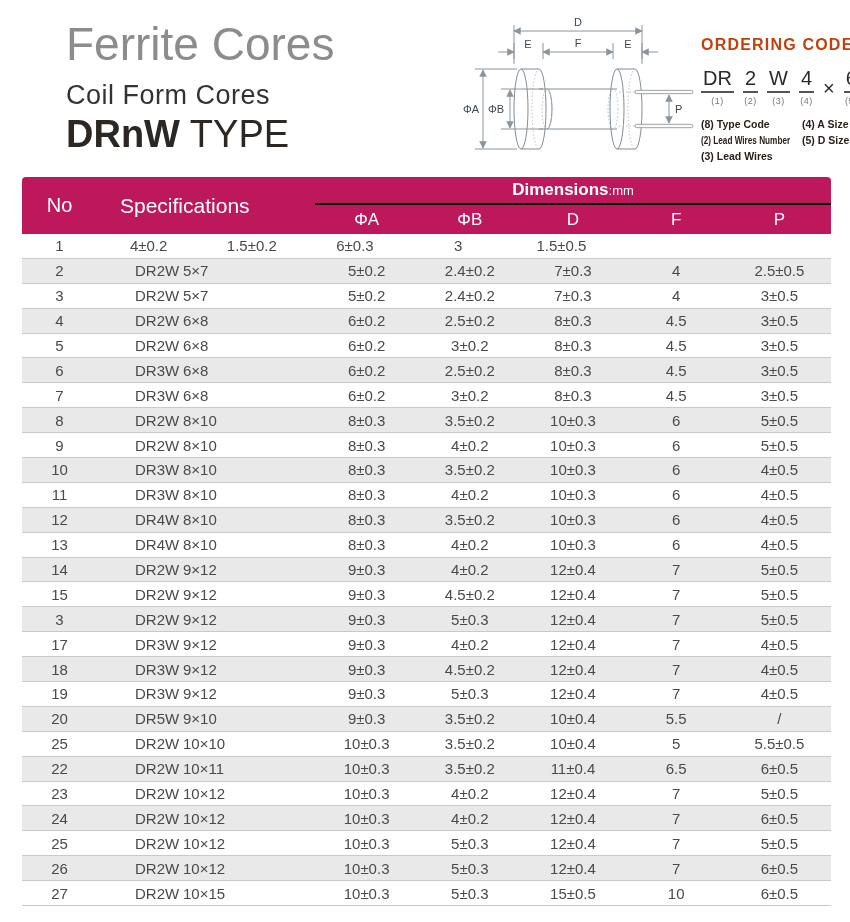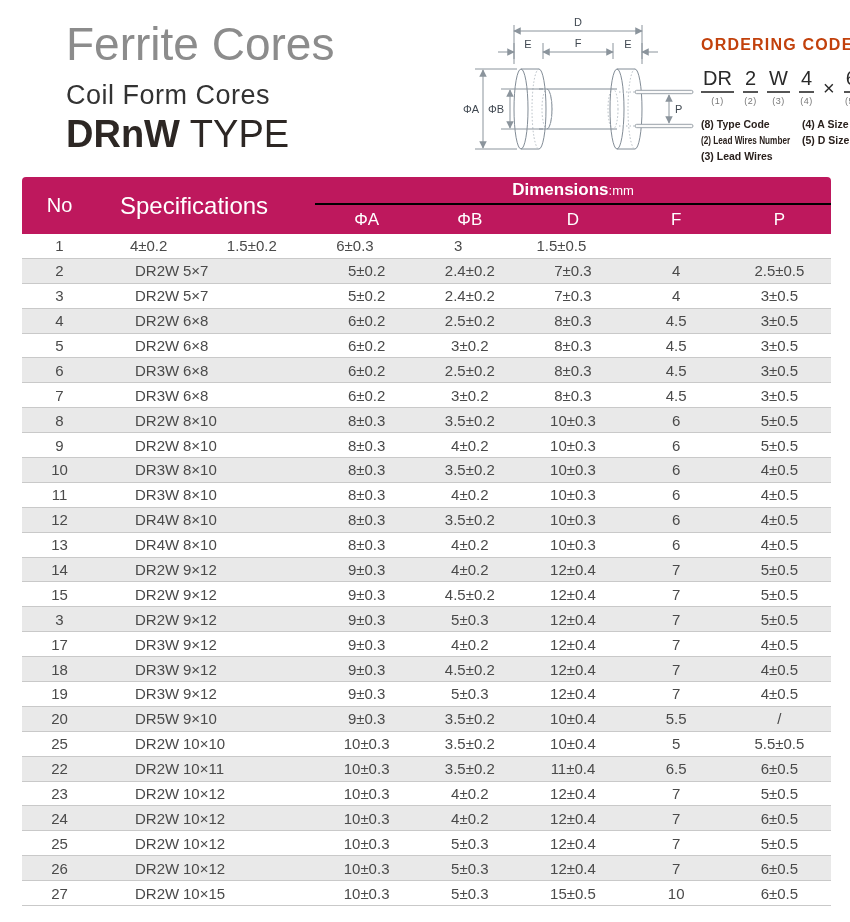--- a/index.html
+++ b/index.html
@@ -34,21 +34,21 @@
   .leg-col { display:flex; flex-direction:column; }
   .leg-col.left { width:95px; }
   .leg-item { font-size:10.5px; font-weight:700; color:#2a211d; line-height:16px; white-space:nowrap; }
   .leg-item.condensed { transform:scaleX(0.78); transform-origin:left center; }
 
   
   .spec-table { position:absolute; left:22px; top:177px; width:809px; }
 
   .thead { display:flex; background:#be185d; color:#fff; height:57px; border-radius:4px 4px 0 0; }
   .th-no    { width:75px;  display:flex; align-items:center; justify-content:center; font-size:20px; }
-  .th-spec  { width:218px; display:flex; align-items:center; font-size:24px; padding-left:23px; }
+  .th-spec  { width:218px; display:flex; align-items:center; font-size:21px; padding-left:23px; }
   .th-dims  { flex:1; display:flex; flex-direction:column; }
   .dims-title { height:28px; display:flex; align-items:center; justify-content:center;
                 border-bottom:2px solid #000000; }
   .dims-title .dt-main { font-size:17px; font-weight:700; }
   .dims-title .dt-unit { font-size:13px; font-weight:400; }
   .dims-cols { flex:1; display:flex; }
   .dims-cols .dcol { flex:1; display:flex; align-items:center; justify-content:center; font-size:17px; }
 
   .tbody { width:100%; }
   .trow { display:flex; height:24.9px; align-items:center; border-bottom:1px solid #c9c9c9; background:#fff; }

